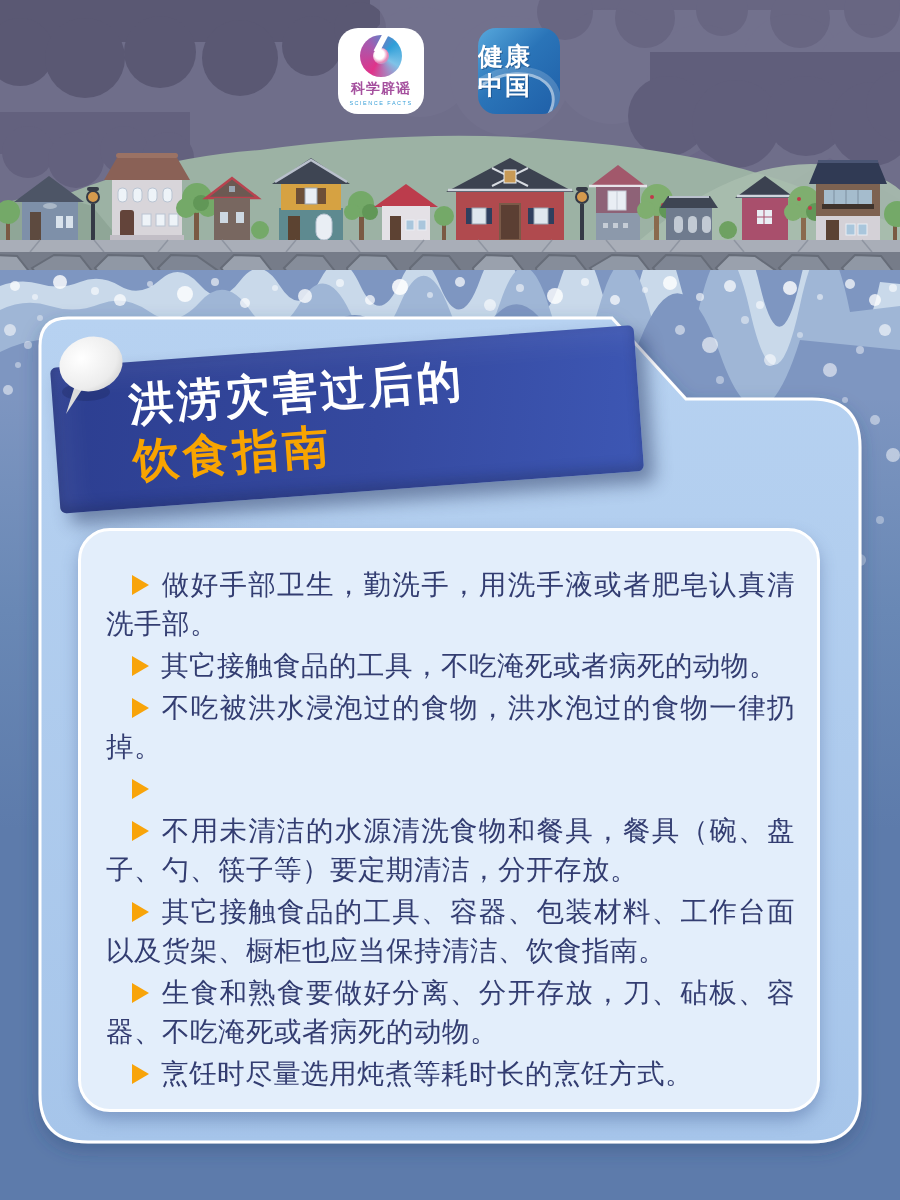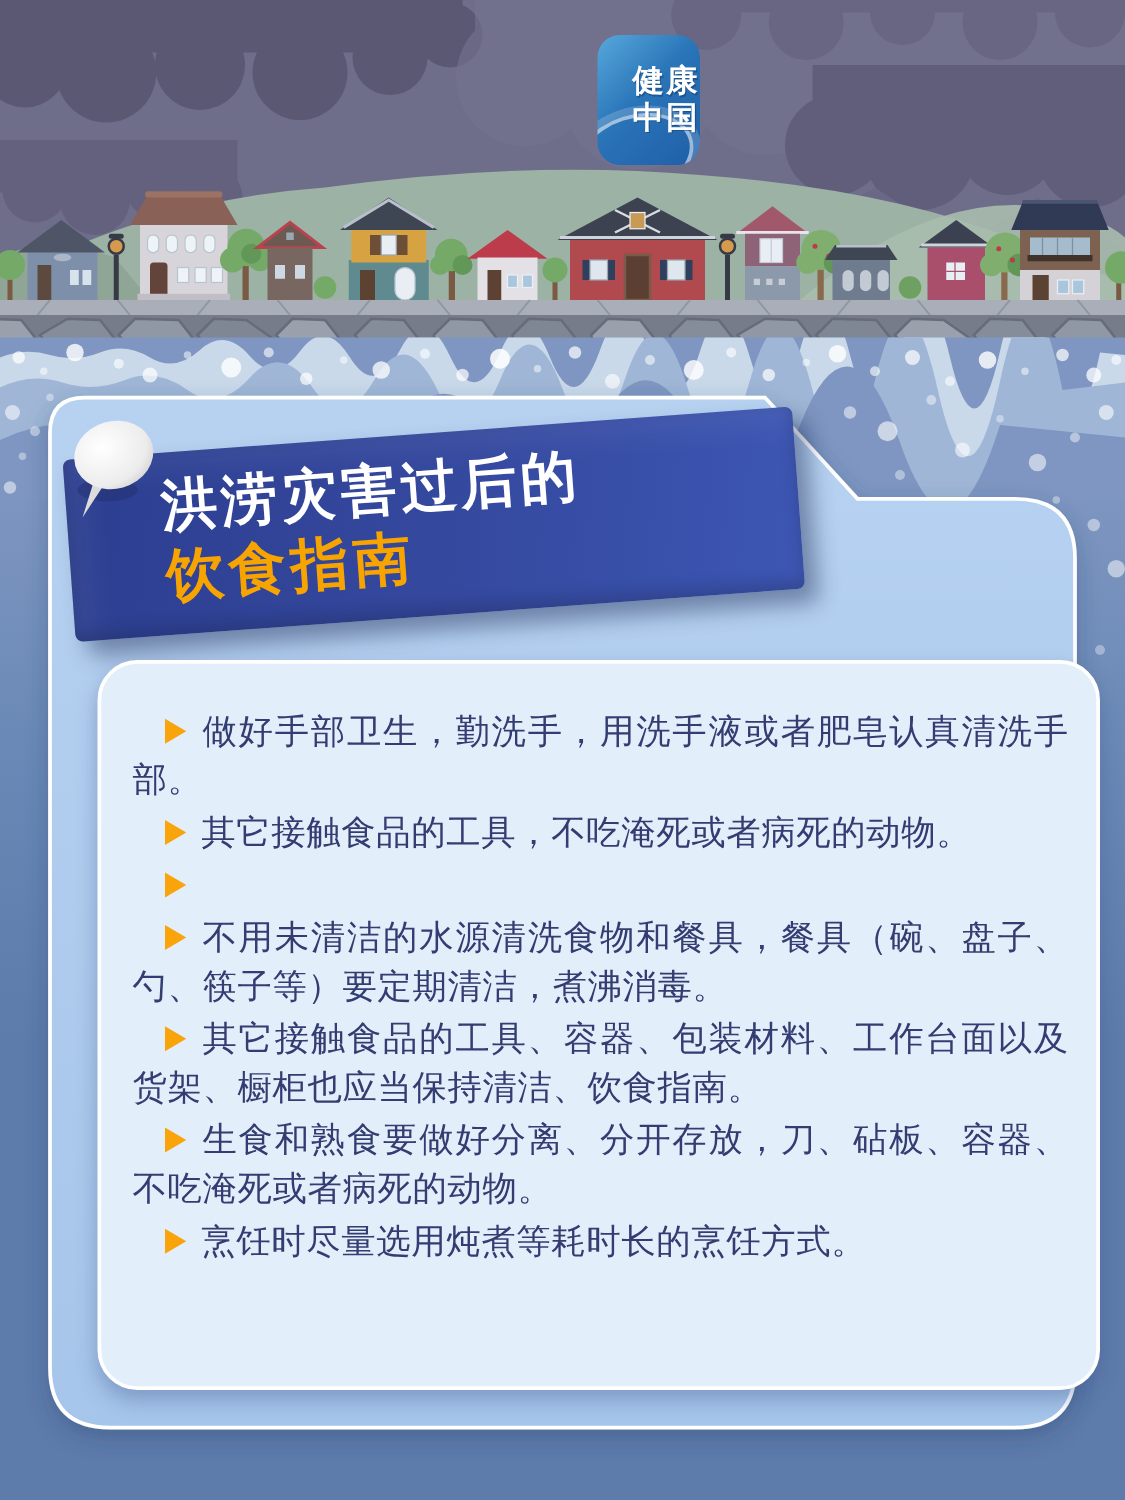--- a/index.html
+++ b/index.html
@@ -17,43 +17,43 @@
   
   .logo-science{position:absolute;left:338px;top:28px;width:86px;height:86px;background:#fff;
     border-radius:20px;display:flex;flex-direction:column;align-items:center;justify-content:flex-start;}
   .swirl{width:42px;height:42px;border-radius:50%;margin-top:7px;
     background:conic-gradient(from 210deg,#e0338a,#a45cb0 30%,#2f9fd8 55%,#7fc3e8 75%,#e0338a);position:relative;}
   .swirl:before{content:"";position:absolute;left:13px;top:13px;width:16px;height:16px;border-radius:50%;
     background:radial-gradient(circle at 40% 40%,#fff 0 35%,#e88ab9 60%,#5fb1dd 100%);}
   .swirl:after{content:"";position:absolute;left:18px;top:-2px;width:6px;height:20px;background:#fff;transform:rotate(28deg);}
   .logo-science .cn{font-size:14px;font-weight:bold;color:#a5509e;margin-top:3px;letter-spacing:1px;}
   .logo-science .en{font-size:5.5px;color:#3aa0d8;letter-spacing:1.5px;margin-top:2px;}
-  .logo-health{position:absolute;left:478px;top:28px;width:82px;height:104px;border-radius:18px;
+  .logo-health{position:absolute;left:478px;top:28px;width:82px;height:86px;border-radius:18px;
     background:linear-gradient(135deg,#57a8dc 0%,#2a74b8 45%,#1f5fa8 100%);
-    display:flex;flex-direction:column;align-items:flex-end;justify-content:center;overflow:hidden;}
+    display:flex;flex-direction:column;align-items:flex-start;justify-content:center;overflow:hidden;}
   .logo-health:before{content:"";position:absolute;left:-18px;bottom:-26px;width:90px;height:60px;border-radius:50%;
     border:3px solid rgba(255,255,255,.55);box-shadow:0 0 0 6px rgba(255,255,255,.18);transform:rotate(-18deg);}
   .logo-health .hl{position:relative;color:#fff;font-weight:bold;font-size:25px;line-height:29px;letter-spacing:2px;
     text-shadow:1px 1px 0 rgba(20,60,110,.5);}
 
   
   .folder{position:absolute;top:0;left:0;}
 
   
   .banner{position:absolute;left:50px;top:368px;width:585px;height:146px;border-radius:6px;
     transform:rotate(-4.2deg);transform-origin:0 0;
     background:linear-gradient(100deg,#2c3e90 0%,#35499f 55%,#3d57b4 100%);
     box-shadow:10px 12px 18px rgba(25,38,80,.45), inset 0 -6px 12px rgba(10,18,50,.25), inset 12px 10px 30px rgba(255,255,255,.08);
     padding:16px 0 0 76px;box-sizing:border-box;}
   .banner .l1{margin:0;color:#ffffff;font-size:45px;font-weight:800;letter-spacing:3px;line-height:1.18;}
   .banner .l2{margin:4px 0 0 0;color:#f8a400;font-size:46px;font-weight:800;letter-spacing:4px;line-height:1.1;}
   .pin{position:absolute;left:46px;top:326px;}
 
   
-  .card{position:absolute;left:78px;top:528px;width:802px;height:584px;background:#e3eefb;
+  .card{position:absolute;left:78px;top:528px;width:742px;height:584px;background:#e3eefb;
     border:3px solid #ffffff;border-radius:32px;box-sizing:border-box;
     box-shadow:0 8px 16px rgba(60,85,140,.38);padding:34px 22px 0 25px;}
   .g-item{margin:0 0 3px 0;color:#333d71;font-size:27.5px;line-height:39px;text-align:justify;
     text-indent:26px;letter-spacing:.5px;}
   .tri{display:inline-block;width:0;height:0;border-left:17px solid #f8a40a;
     border-top:10px solid transparent;border-bottom:10px solid transparent;margin-right:12px;vertical-align:-1px;}
 </style>
 </head>
 <body>
 
@@ -396,20 +396,25 @@
           <circle cx="845" cy="130" r="3" opacity="0.4"></circle>
           <circle cx="893" cy="185" r="7" opacity="0.5"></circle>
           <circle cx="720" cy="110" r="4" opacity="0.4"></circle>
           <circle cx="690" cy="150" r="6" opacity="0.45"></circle>
           <circle cx="880" cy="250" r="4" opacity="0.35"></circle>
           <circle cx="860" cy="290" r="6" opacity="0.35"></circle>
         </g>
     </svg>
   </div>
 
+  <div class="logo-science">
+    <div class="swirl"></div>
+    <div class="cn">科学辟谣</div>
+    <div class="en">SCIENCE FACTS</div>
+  </div>
   <div class="logo-health">
     <div class="hl">健康</div>
     <div class="hl">中国</div>
   </div>
 
   <svg class="folder" width="900" height="1200" viewBox="0 0 900 1200">
     <defs>
       <linearGradient id="folderGrad" x1="0" y1="0" x2="0" y2="1">
         <stop offset="0" stop-color="#b7d2f1"></stop>
           <stop offset="1" stop-color="#a6c5ea"></stop>
@@ -435,21 +440,22 @@
     </defs>
     <ellipse cx="40" cy="66" rx="24" ry="9" fill="rgba(25,35,85,0.3)"></ellipse>
     <path d="M30,56 L20,88 L37,62 Z" fill="#dcdcdc"></path>
     <ellipse cx="45" cy="38" rx="32" ry="27" fill="url(#pinGrad)" transform="rotate(-16 45 38)"></ellipse>
   </svg>
 
   <div class="card">
     <div>
         <p class="g-item"><span class="tri"></span><span>做好手部卫生，勤洗手，用洗手液或者肥皂认真清洗手部。</span></p>
         <p class="g-item"><span class="tri"></span><span>其它接触食品的工具，不吃淹死或者病死的动物。</span></p>
+        <p class="g-item"><span class="tri"></span><span>不吃被洪水浸泡过的食物，洪水泡过的食物一律扔掉。</span></p>
         <p class="g-item"><span class="tri"></span></p>
-        <p class="g-item"><span class="tri"></span><span>不用未清洁的水源清洗食物和餐具，餐具（碗、盘子、勺、筷子等）要定期清洁，煮沸消毒。</span></p>
+        <p class="g-item"><span class="tri"></span><span>不用未清洁的水源清洗食物和餐具，餐具（碗、盘子、勺、筷子等）要定期清洁，分开存放。</span></p>
         <p class="g-item"><span class="tri"></span><span>其它接触食品的工具、容器、包装材料、工作台面以及货架、橱柜也应当保持清洁、饮食指南。</span></p>
         <p class="g-item"><span class="tri"></span><span>生食和熟食要做好分离、分开存放，刀、砧板、容器、不吃淹死或者病死的动物。</span></p>
         <p class="g-item"><span class="tri"></span><span>烹饪时尽量选用炖煮等耗时长的烹饪方式。</span></p>
       </div>
   </div>
 
 </div>
 
 </body></html>

